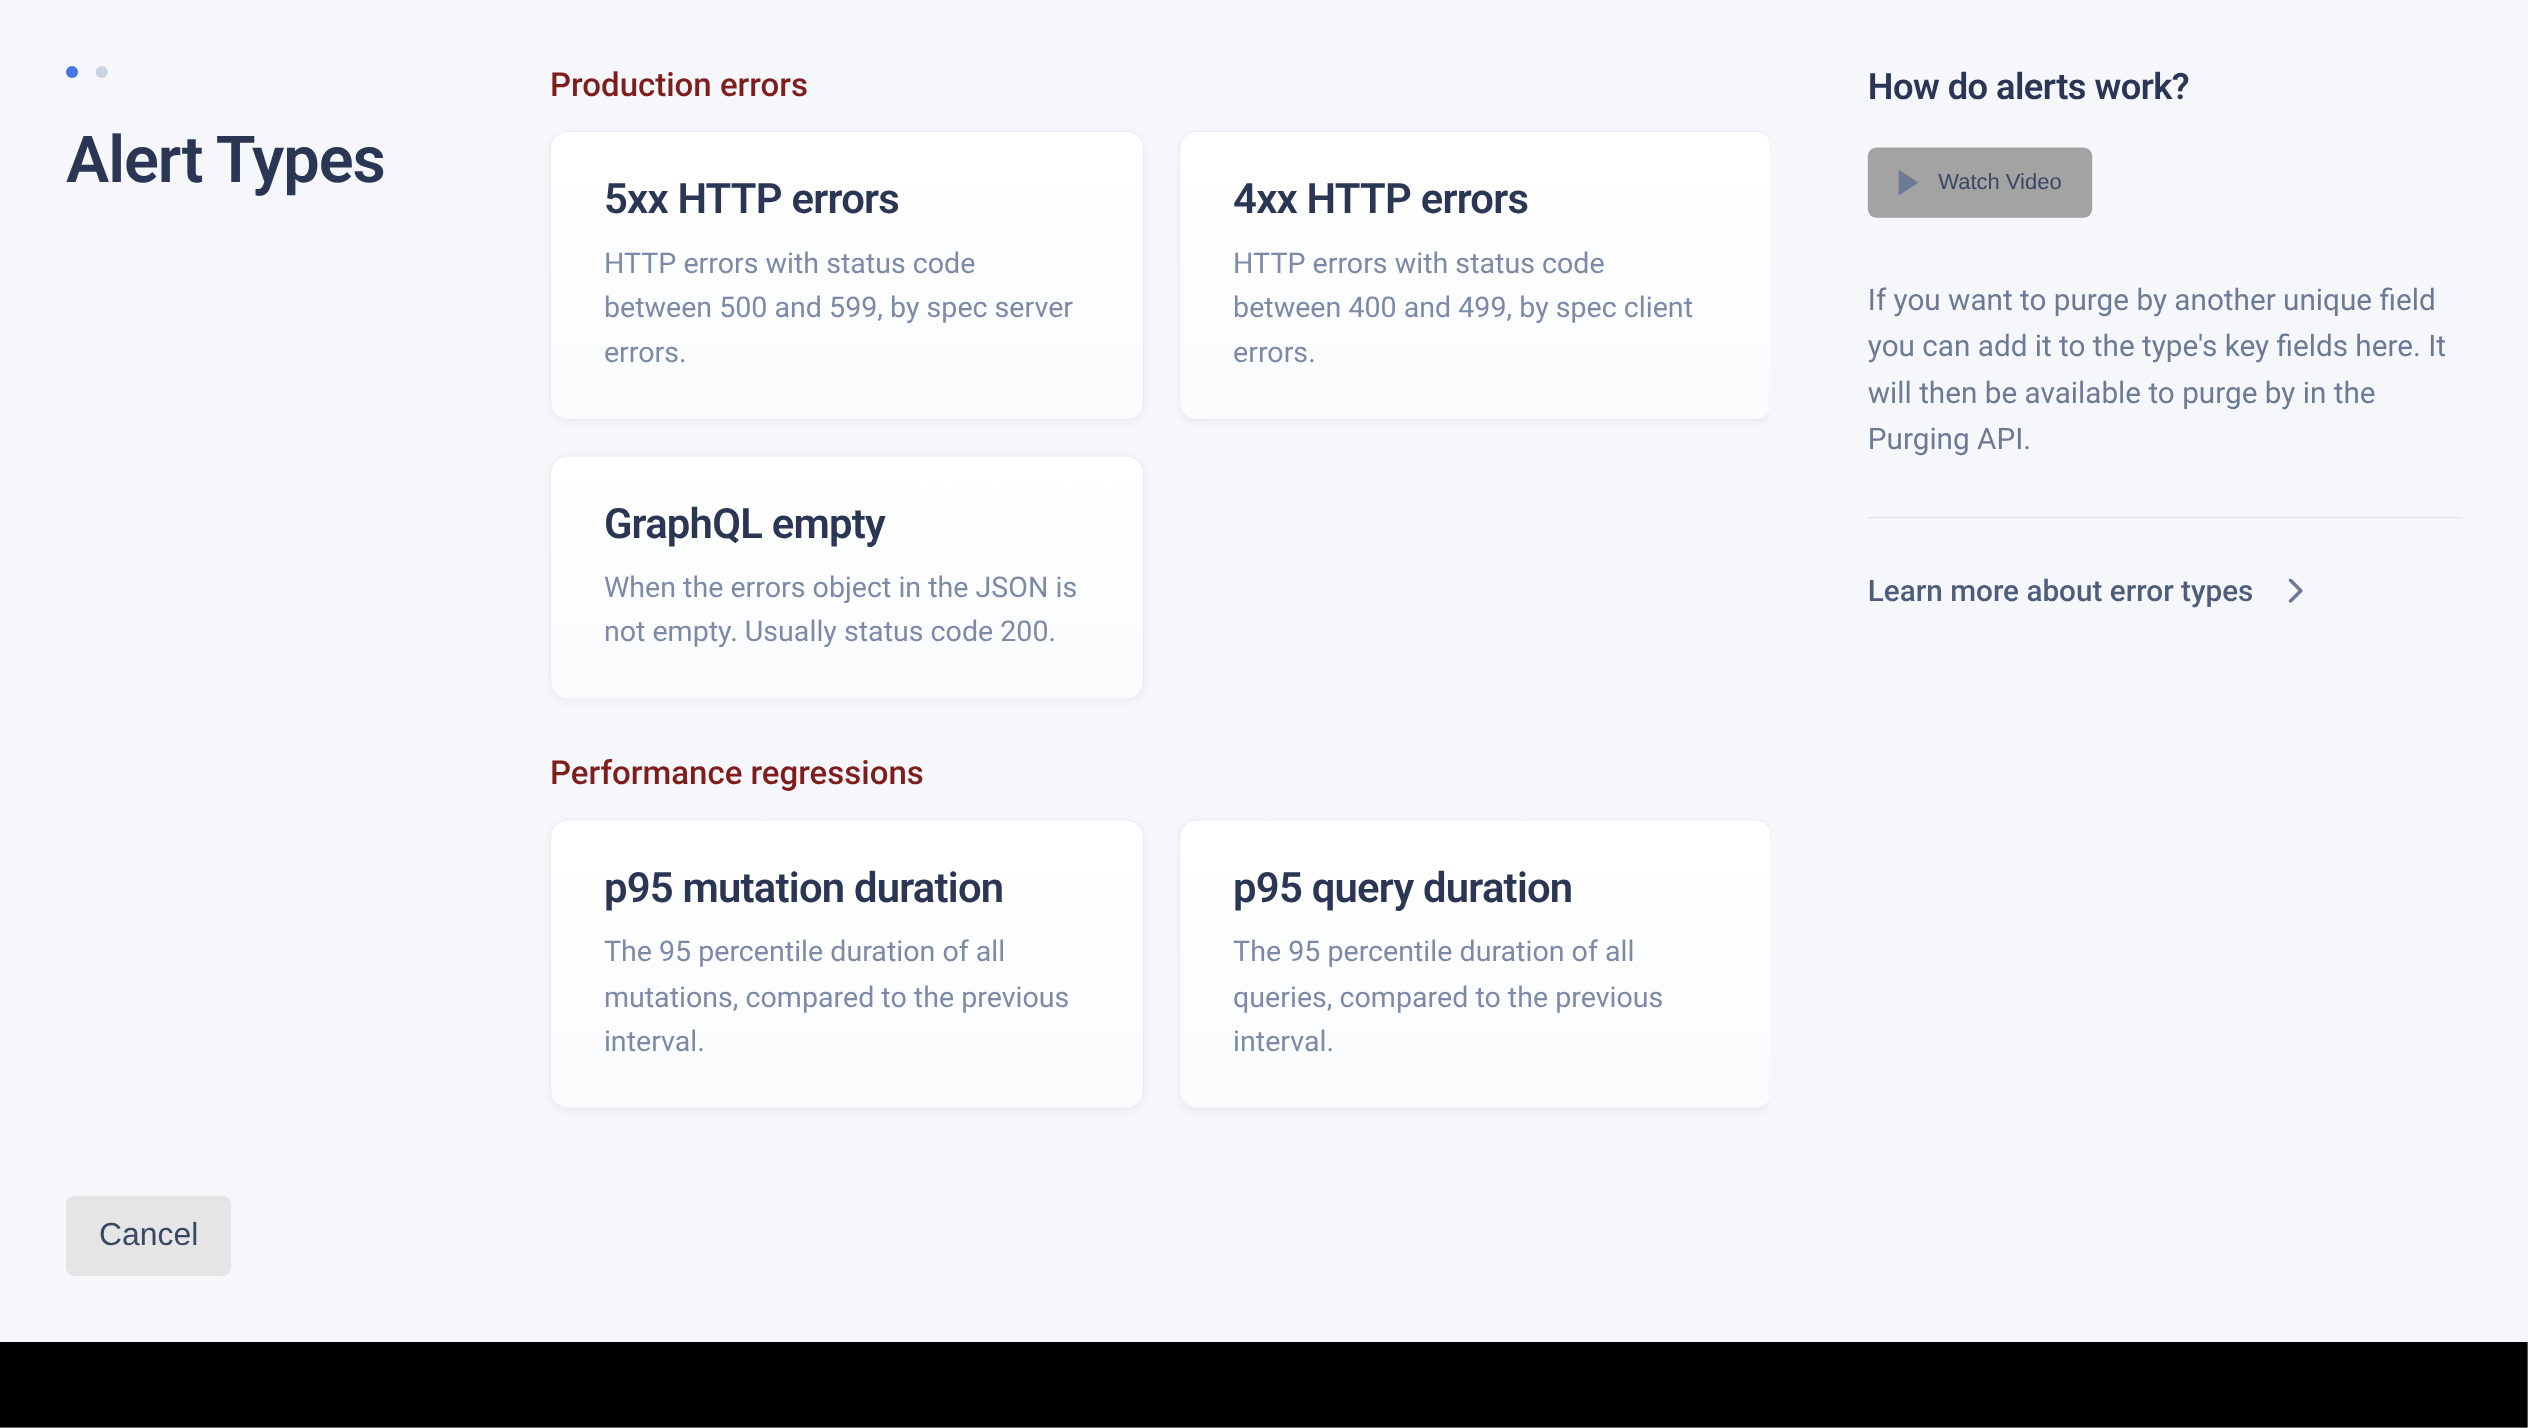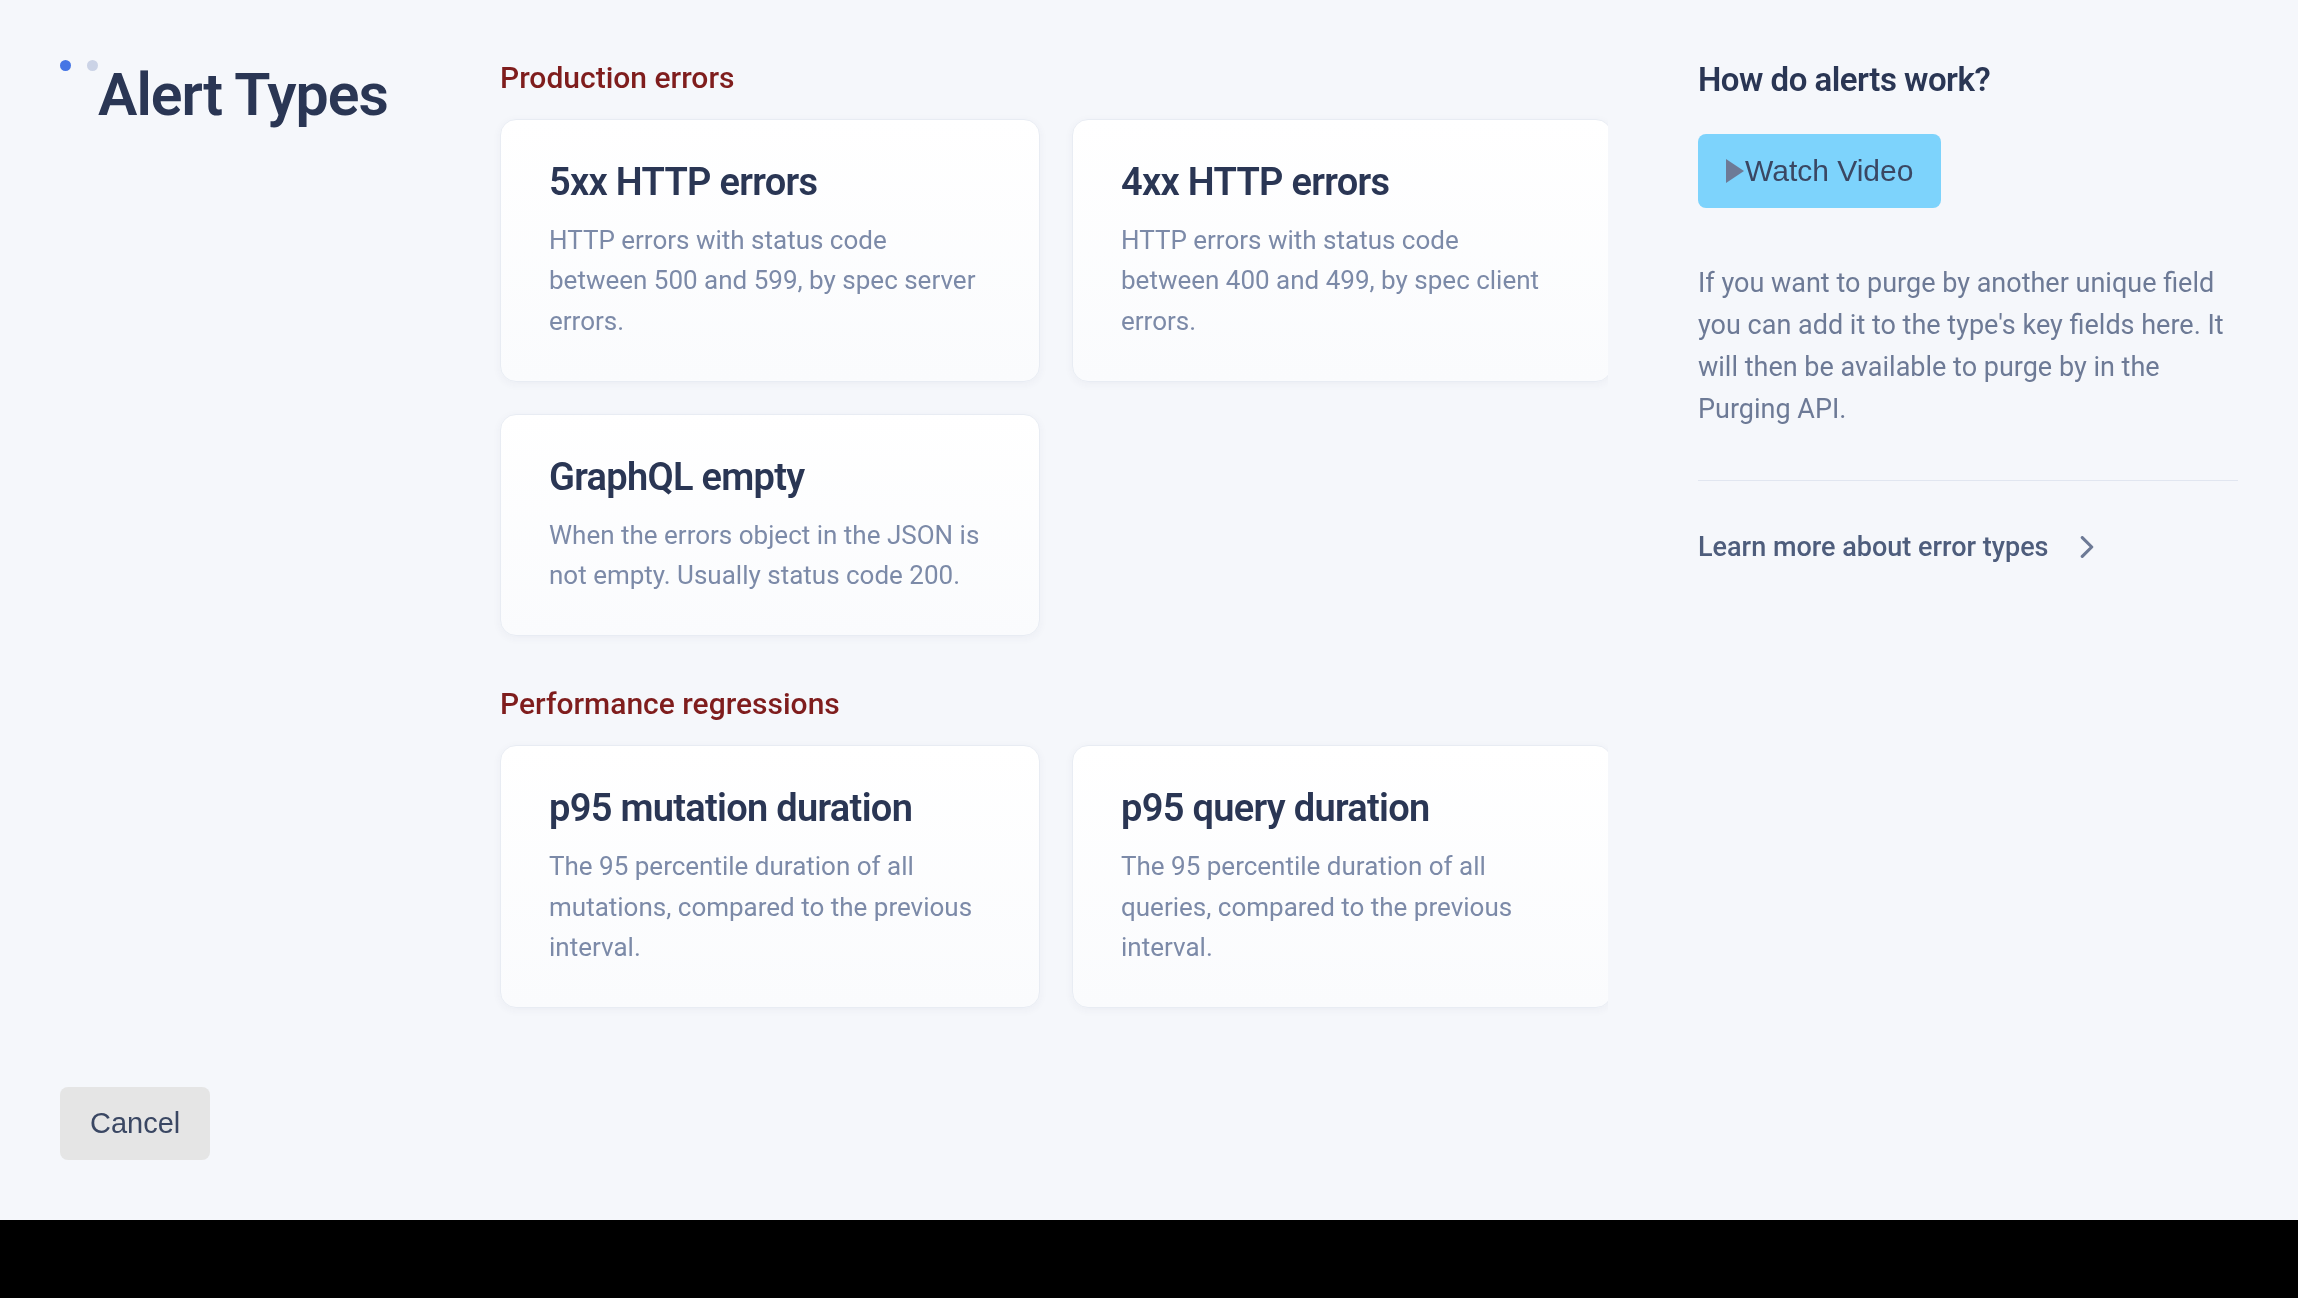--- a/index.html
+++ b/index.html
@@ -22,21 +22,21 @@
       gap: 40px;
     }
     .left-col {
       width: 360px;
       display: flex;
       flex-direction: column;
       justify-content: space-between;
     }
     .left-top {
       display: flex;
-      flex-direction: row;
+      flex-direction: column;
     }
     .step-dots {
       display: flex;
       gap: 16px;
       margin-bottom: 40px;
     }
     .dot {
       width: 11px;
       height: 11px;
       border-radius: 50%;
@@ -110,31 +110,31 @@
       padding-left: 50px;
     }
     .right-title {
       font-size: 33px;
       font-weight: 600;
       color: #2a3654;
       margin-bottom: 35px;
       letter-spacing: -0.5px;
     }
     .watch-video-button {
-      background: #7dd3fc;
+      background: #a3a3a3;
       border: none;
       border-radius: 8px;
       padding: 20px 28px;
-      font-size: 30px;
+      font-size: 20px;
       font-weight: 500;
       color: #3a4763;
       cursor: pointer;
       display: inline-flex;
       align-items: center;
-      gap: 1px;
+      gap: 18px;
       margin-bottom: 55px;
     }
     .play-icon {
       width: 0;
       height: 0;
       border-left: 18px solid #6d7a96;
       border-top: 12px solid transparent;
       border-bottom: 12px solid transparent;
     }
     .info-text {

